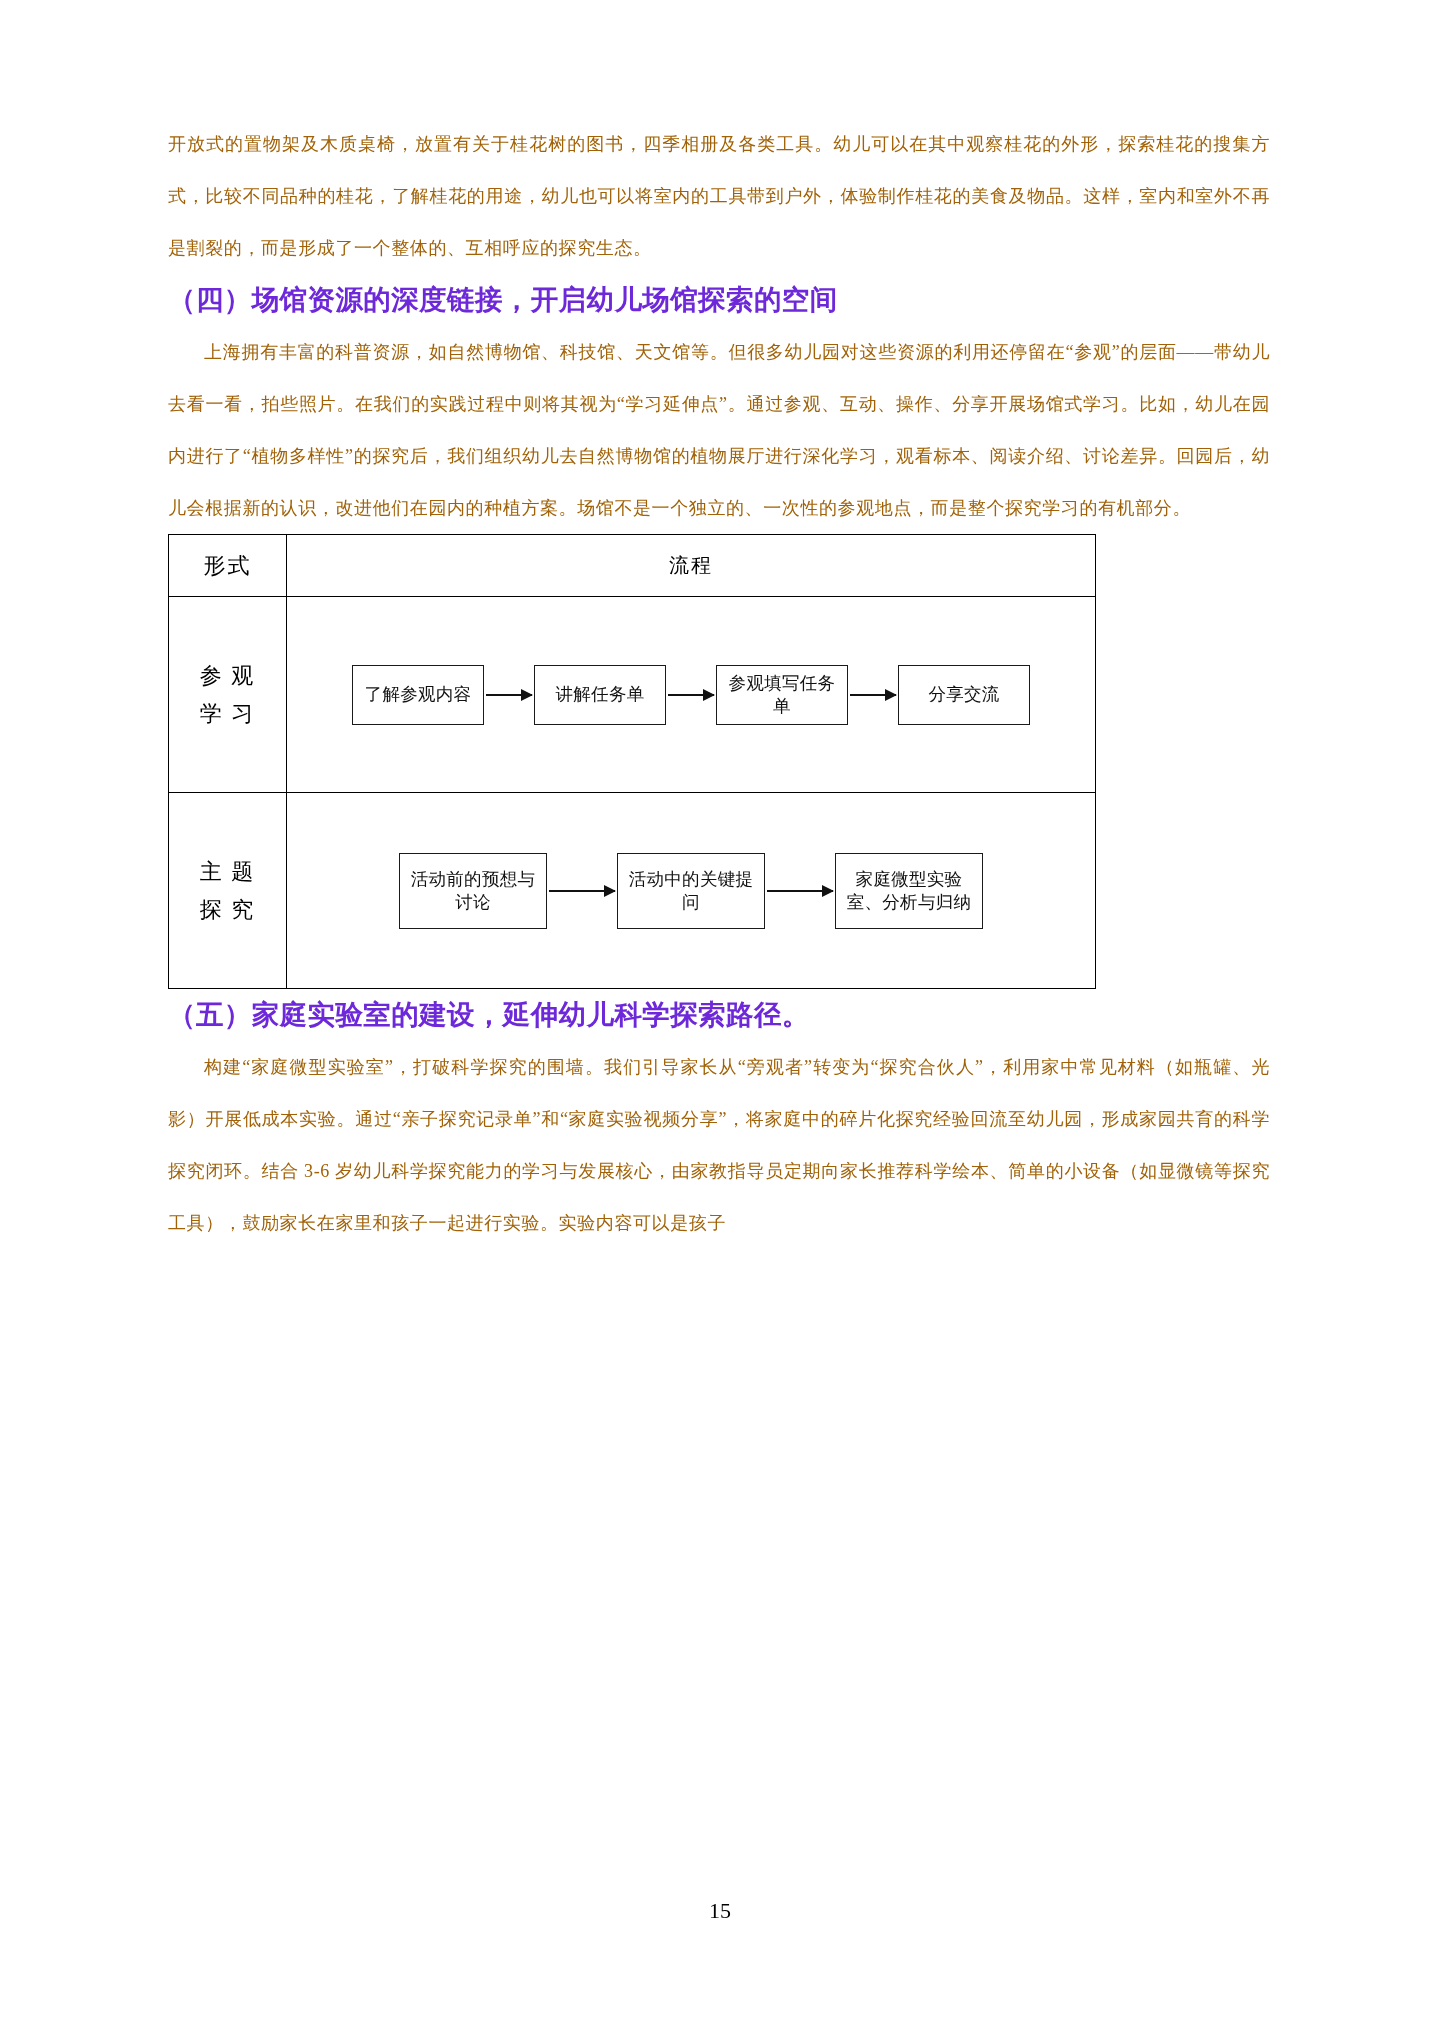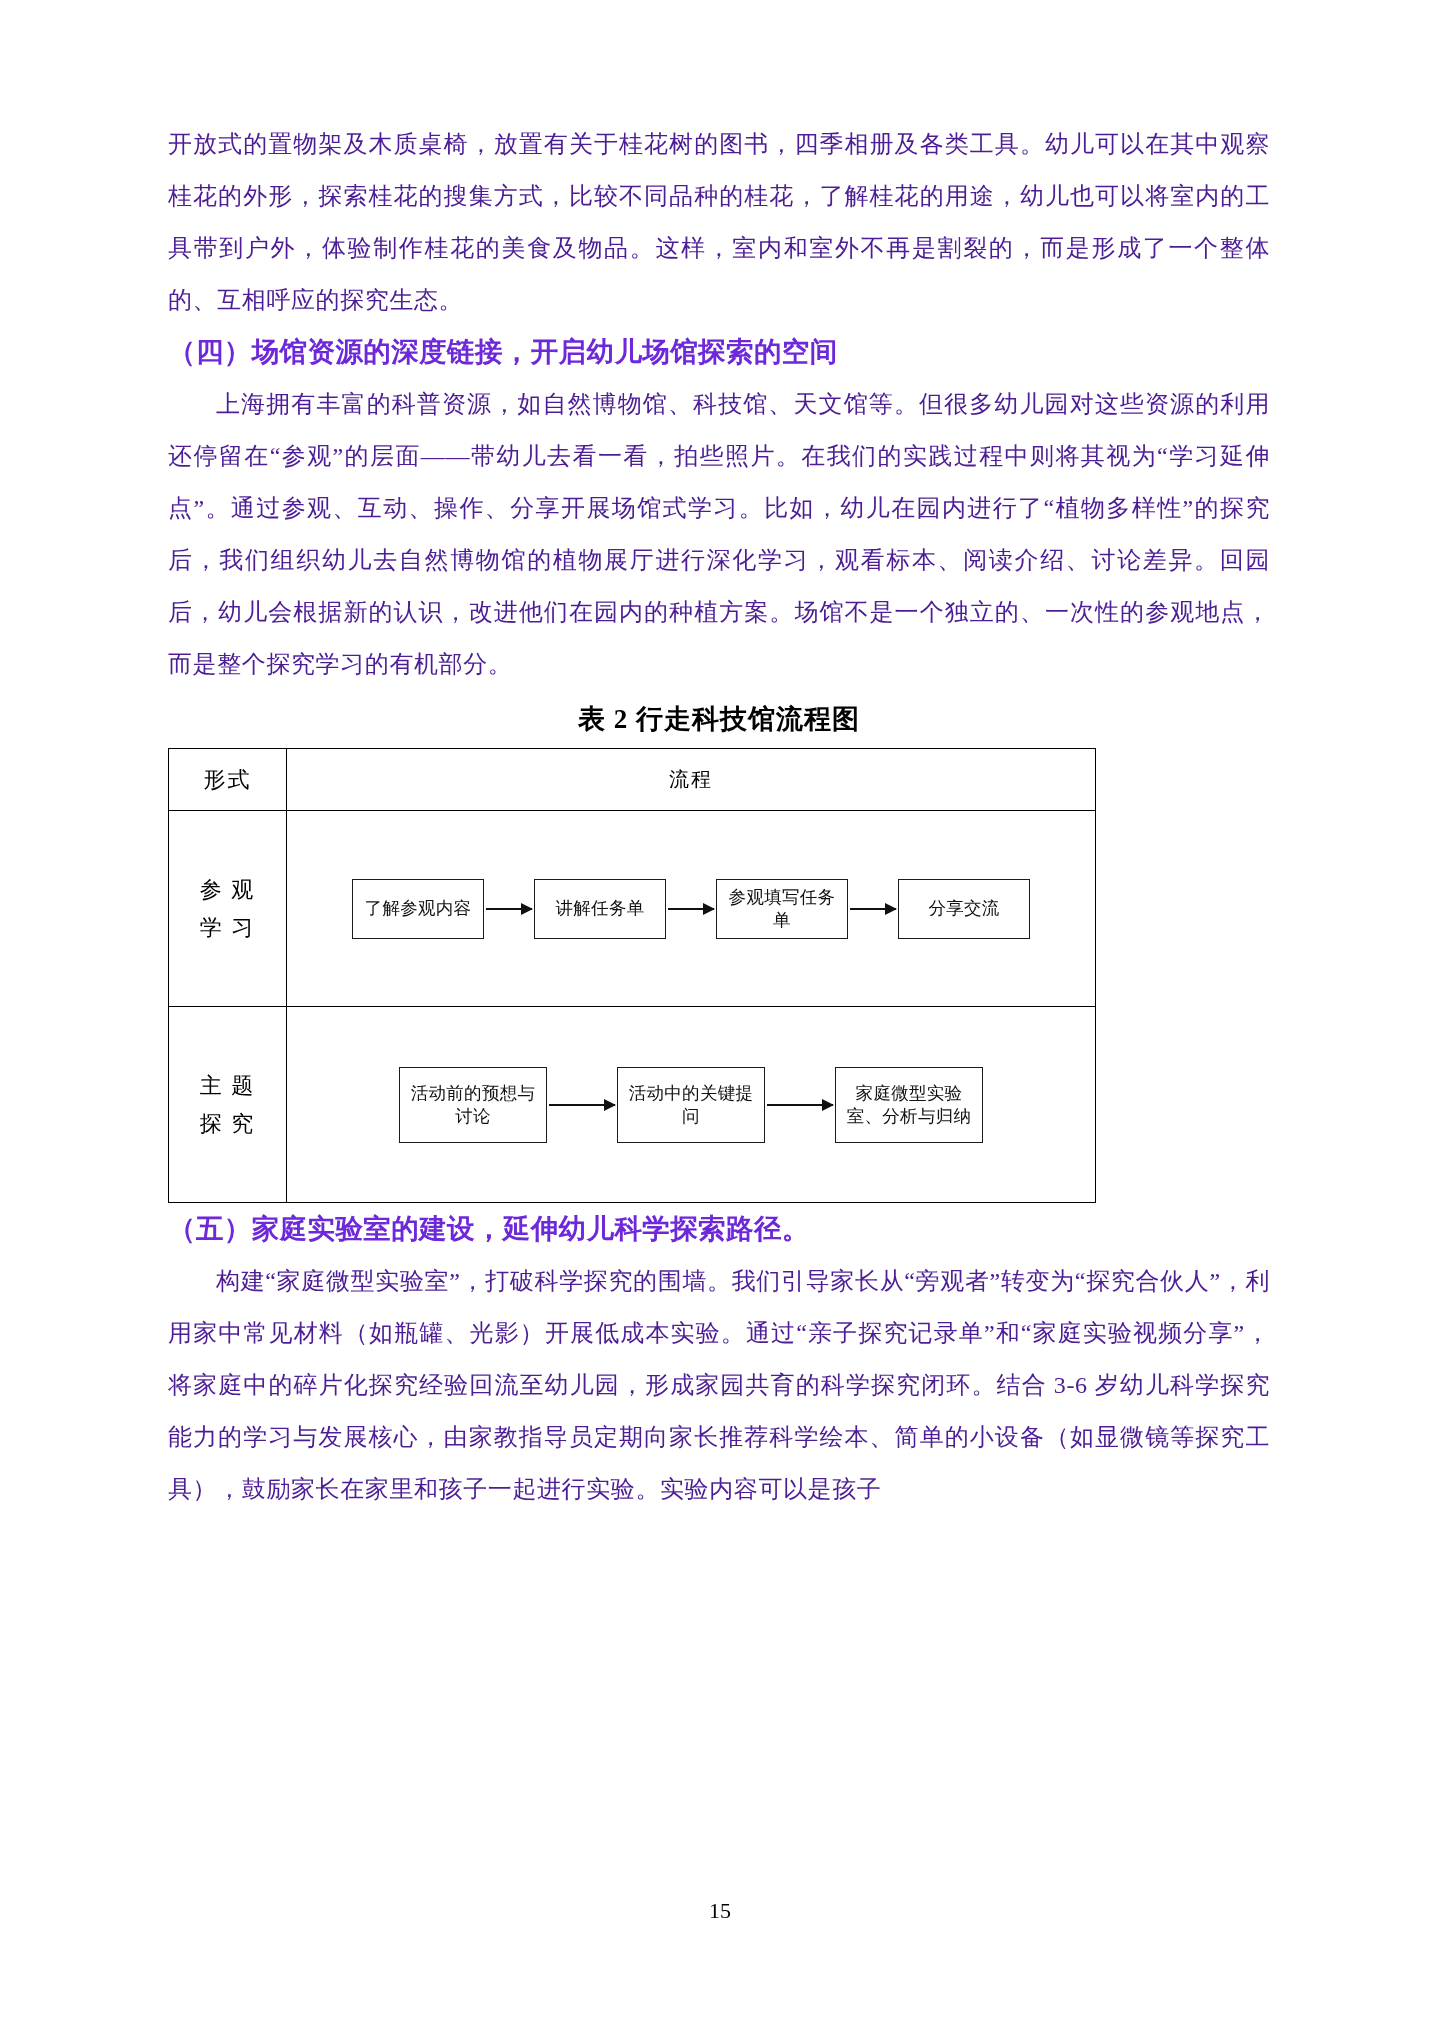--- a/index.html
+++ b/index.html
@@ -21,27 +21,27 @@
     background: #fff;
   }
   .content {
     position: absolute;
     left: 168px;
     top: 118px;
     width: 1102px;
   }
   
   .para {
-    font-size: 24px;
+    font-size: 18px;
     line-height: 52px;
     text-align: justify;
     text-justify: inter-ideograph;
     letter-spacing: 0.6px;
     margin: 0;
-    color: #4c1d95;
+    color: #a16207;
   }
   .para.indent { text-indent: 2em; }
   
   .heading {
     font-size: 27.5px;
     line-height: 52px;
     font-weight: bold;
     margin: 0;
     letter-spacing: 0.4px;
     color: #6d28d9;
@@ -148,21 +148,20 @@
 
 <div class="page">
   <div class="content">
 
     <p class="para">开放式的置物架及木质桌椅，放置有关于桂花树的图书，四季相册及各类工具。幼儿可以在其中观察桂花的外形，探索桂花的搜集方式，比较不同品种的桂花，了解桂花的用途，幼儿也可以将室内的工具带到户外，体验制作桂花的美食及物品。这样，室内和室外不再是割裂的，而是形成了一个整体的、互相呼应的探究生态。</p>
 
     <h3 class="heading">（四）场馆资源的深度链接，开启幼儿场馆探索的空间</h3>
 
     <p class="para indent">上海拥有丰富的科普资源，如自然博物馆、科技馆、天文馆等。但很多幼儿园对这些资源的利用还停留在“参观”的层面——带幼儿去看一看，拍些照片。在我们的实践过程中则将其视为“学习延伸点”。通过参观、互动、操作、分享开展场馆式学习。比如，幼儿在园内进行了“植物多样性”的探究后，我们组织幼儿去自然博物馆的植物展厅进行深化学习，观看标本、阅读介绍、讨论差异。回园后，幼儿会根据新的认识，改进他们在园内的种植方案。场馆不是一个独立的、一次性的参观地点，而是整个探究学习的有机部分。</p>
 
-    <div class="table-caption">表 2 行走科技馆流程图</div>
 
     <table class="flowtable">
       <tbody>
         <tr class="hdr-row">
           <td class="col-form">形式</td>
           <td class="col-flow">
             <div class="hdr-flow">流程</div>
           </td>
         </tr>
 

